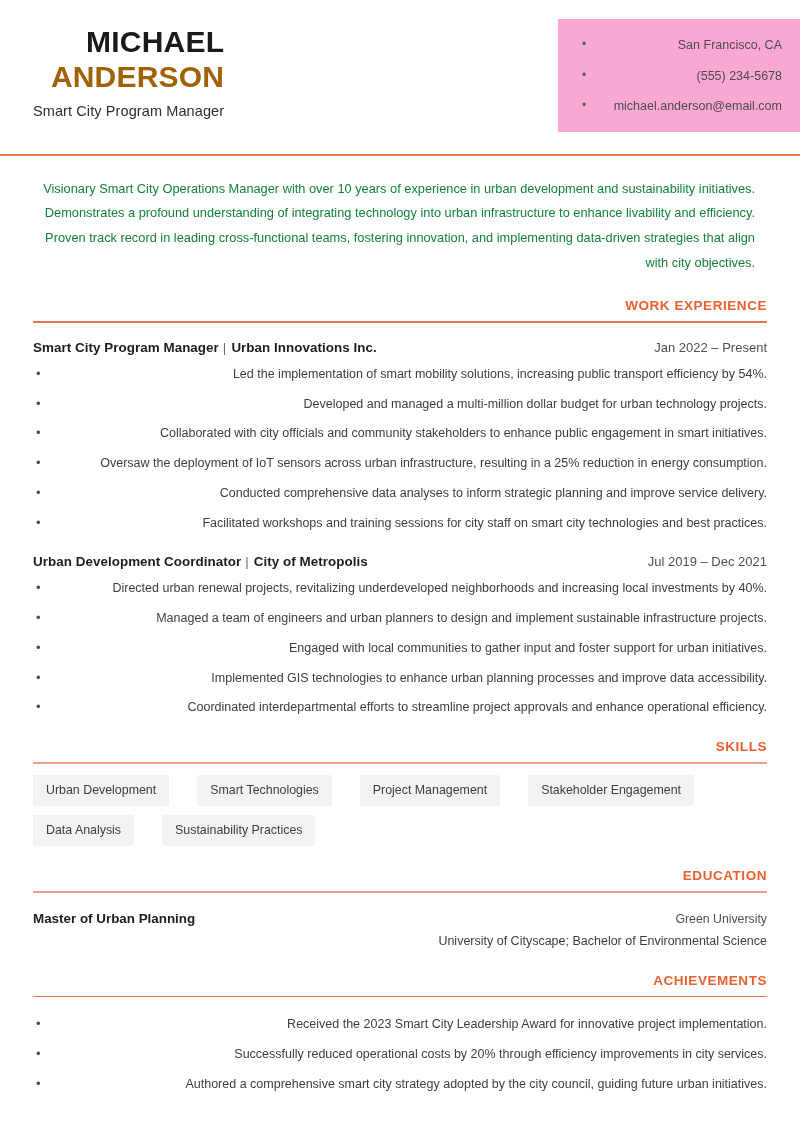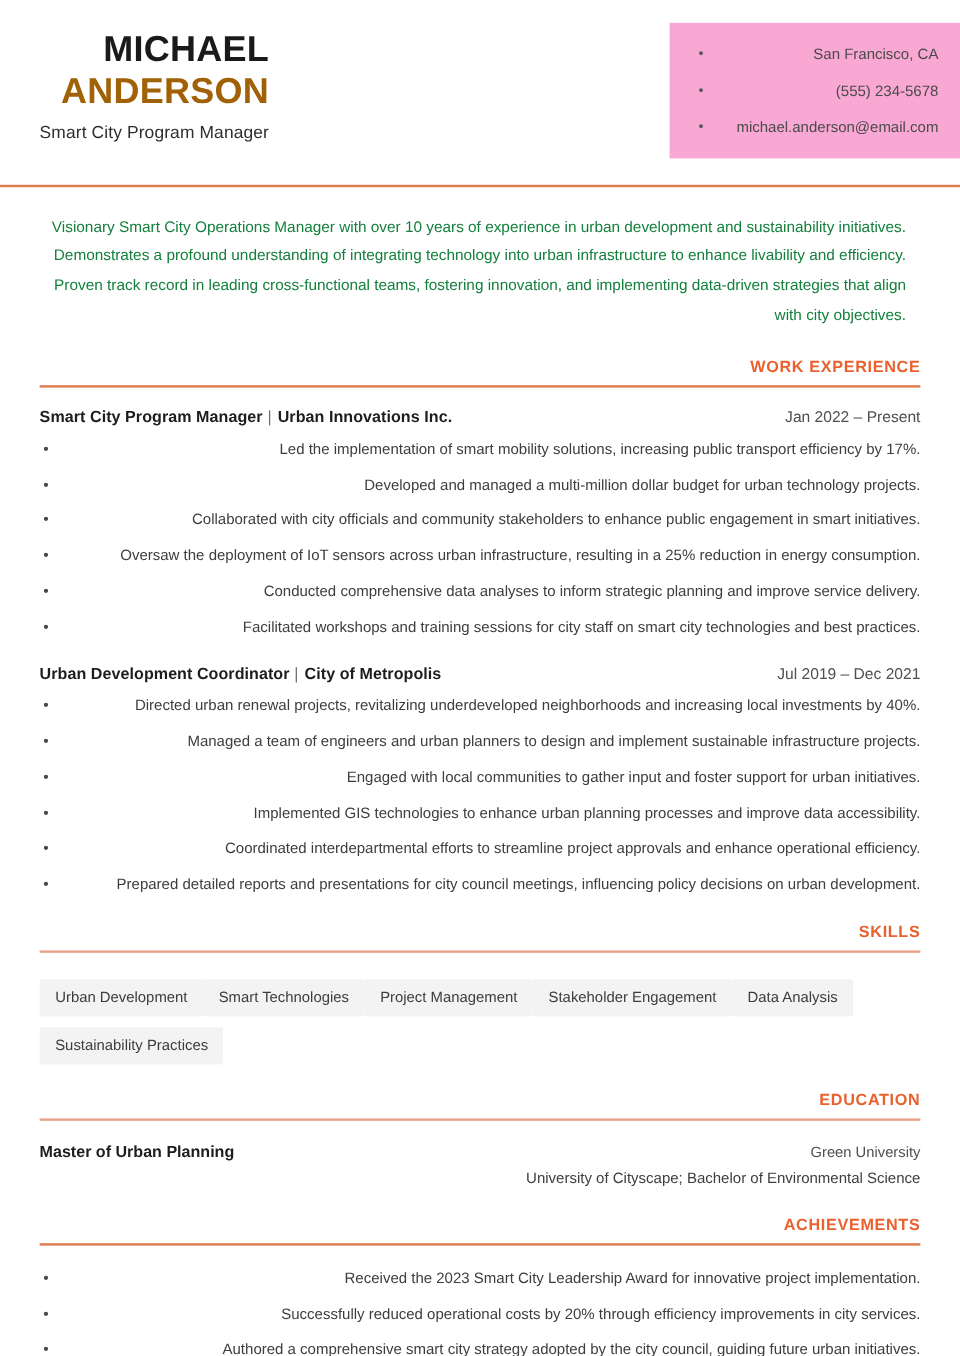--- a/index.html
+++ b/index.html
@@ -169,22 +169,22 @@
     left: 3px;
     top: -1px;
     color: #4a4a4a;
     font-size: 13px;
   }
 
   
   .tag-wrap {
     display: flex;
     flex-wrap: wrap;
-    gap: 9px 0;
-    margin-top: 22px;
+    gap: 9px 28px;
+    margin-top: 11px;
   }
 
   .tag {
     background: #f3f3f3;
     color: #3d3d3d;
     font-size: 12.4px;
     padding: 8px 13px 9px;
     border-radius: 2px;
     line-height: 1.15;
     white-space: nowrap;
@@ -251,21 +251,21 @@
       <div class="section-rule strong"></div>
 
       <div class="entry">
         <div class="entry-head">
           <div class="entry-role">
             <span>Smart City Program Manager</span><span class="entry-sep">|</span><span>Urban Innovations Inc.</span>
           </div>
           <div class="entry-dates">Jan 2022 – Present</div>
         </div>
         <ul class="bullets">
-          <li class="bullet">Led the implementation of smart mobility solutions, increasing public transport efficiency by 17%.</li>
+          <li class="bullet">Led the implementation of smart mobility solutions, increasing public transport efficiency by 54%.</li>
           <li class="bullet">Developed and managed a multi-million dollar budget for urban technology projects.</li>
           <li class="bullet">Collaborated with city officials and community stakeholders to enhance public engagement in smart initiatives.</li>
           <li class="bullet">Oversaw the deployment of IoT sensors across urban infrastructure, resulting in a 25% reduction in energy consumption.</li>
           <li class="bullet">Conducted comprehensive data analyses to inform strategic planning and improve service delivery.</li>
           <li class="bullet">Facilitated workshops and training sessions for city staff on smart city technologies and best practices.</li>
         </ul>
       </div>
 
       <div class="entry">
         <div class="entry-head">
@@ -273,21 +273,20 @@
             <span>Urban Development Coordinator</span><span class="entry-sep">|</span><span>City of Metropolis</span>
           </div>
           <div class="entry-dates">Jul 2019 – Dec 2021</div>
         </div>
         <ul class="bullets">
           <li class="bullet">Directed urban renewal projects, revitalizing underdeveloped neighborhoods and increasing local investments by 40%.</li>
           <li class="bullet">Managed a team of engineers and urban planners to design and implement sustainable infrastructure projects.</li>
           <li class="bullet">Engaged with local communities to gather input and foster support for urban initiatives.</li>
           <li class="bullet">Implemented GIS technologies to enhance urban planning processes and improve data accessibility.</li>
           <li class="bullet">Coordinated interdepartmental efforts to streamline project approvals and enhance operational efficiency.</li>
-          <li class="bullet">Prepared detailed reports and presentations for city council meetings, influencing policy decisions on urban development.</li>
         </ul>
       </div>
     </div>
 
     <div class="section">
       <div class="section-title">SKILLS</div>
       <div class="section-rule"></div>
       <div class="tag-wrap">
         <span class="tag">Urban Development</span>
         <span class="tag">Smart Technologies</span>

